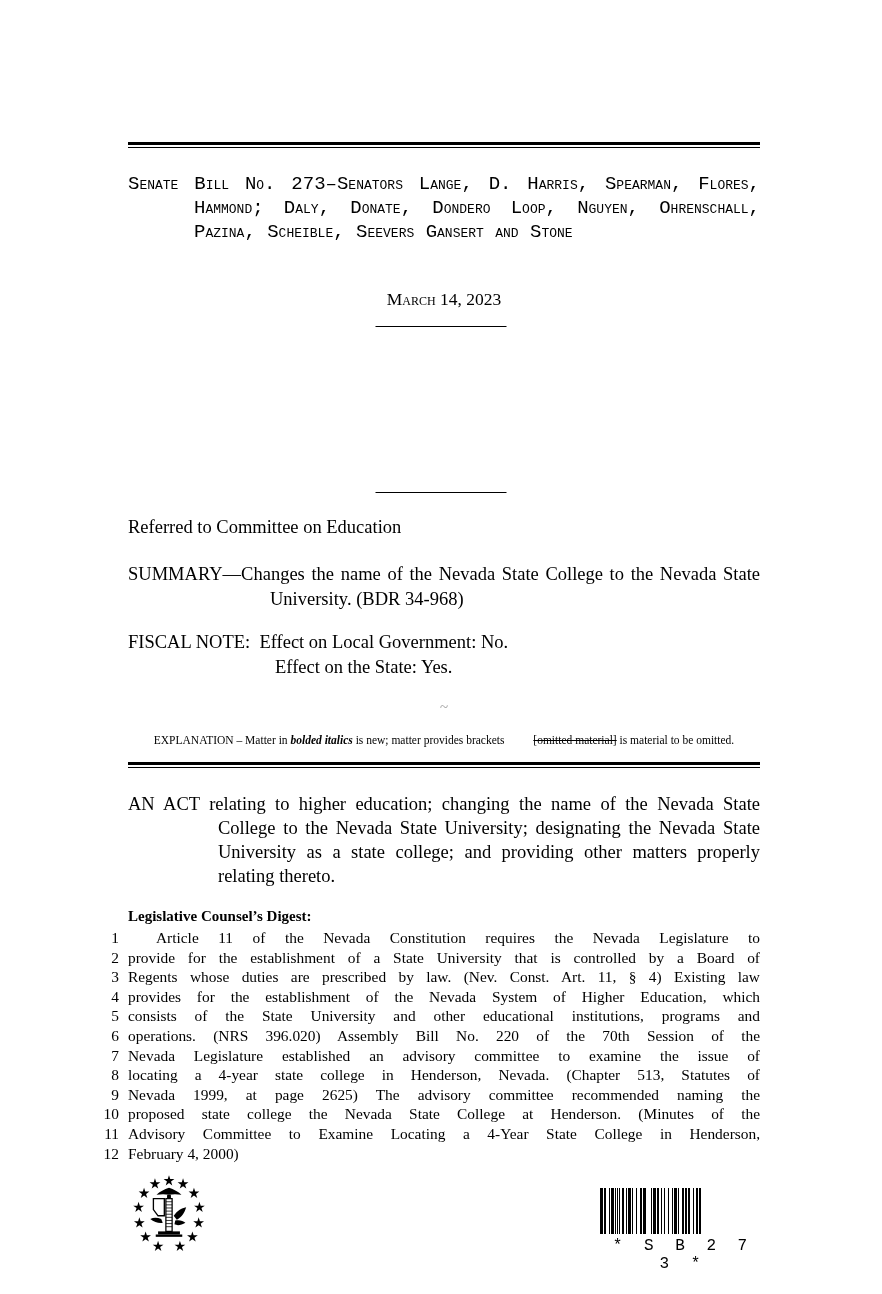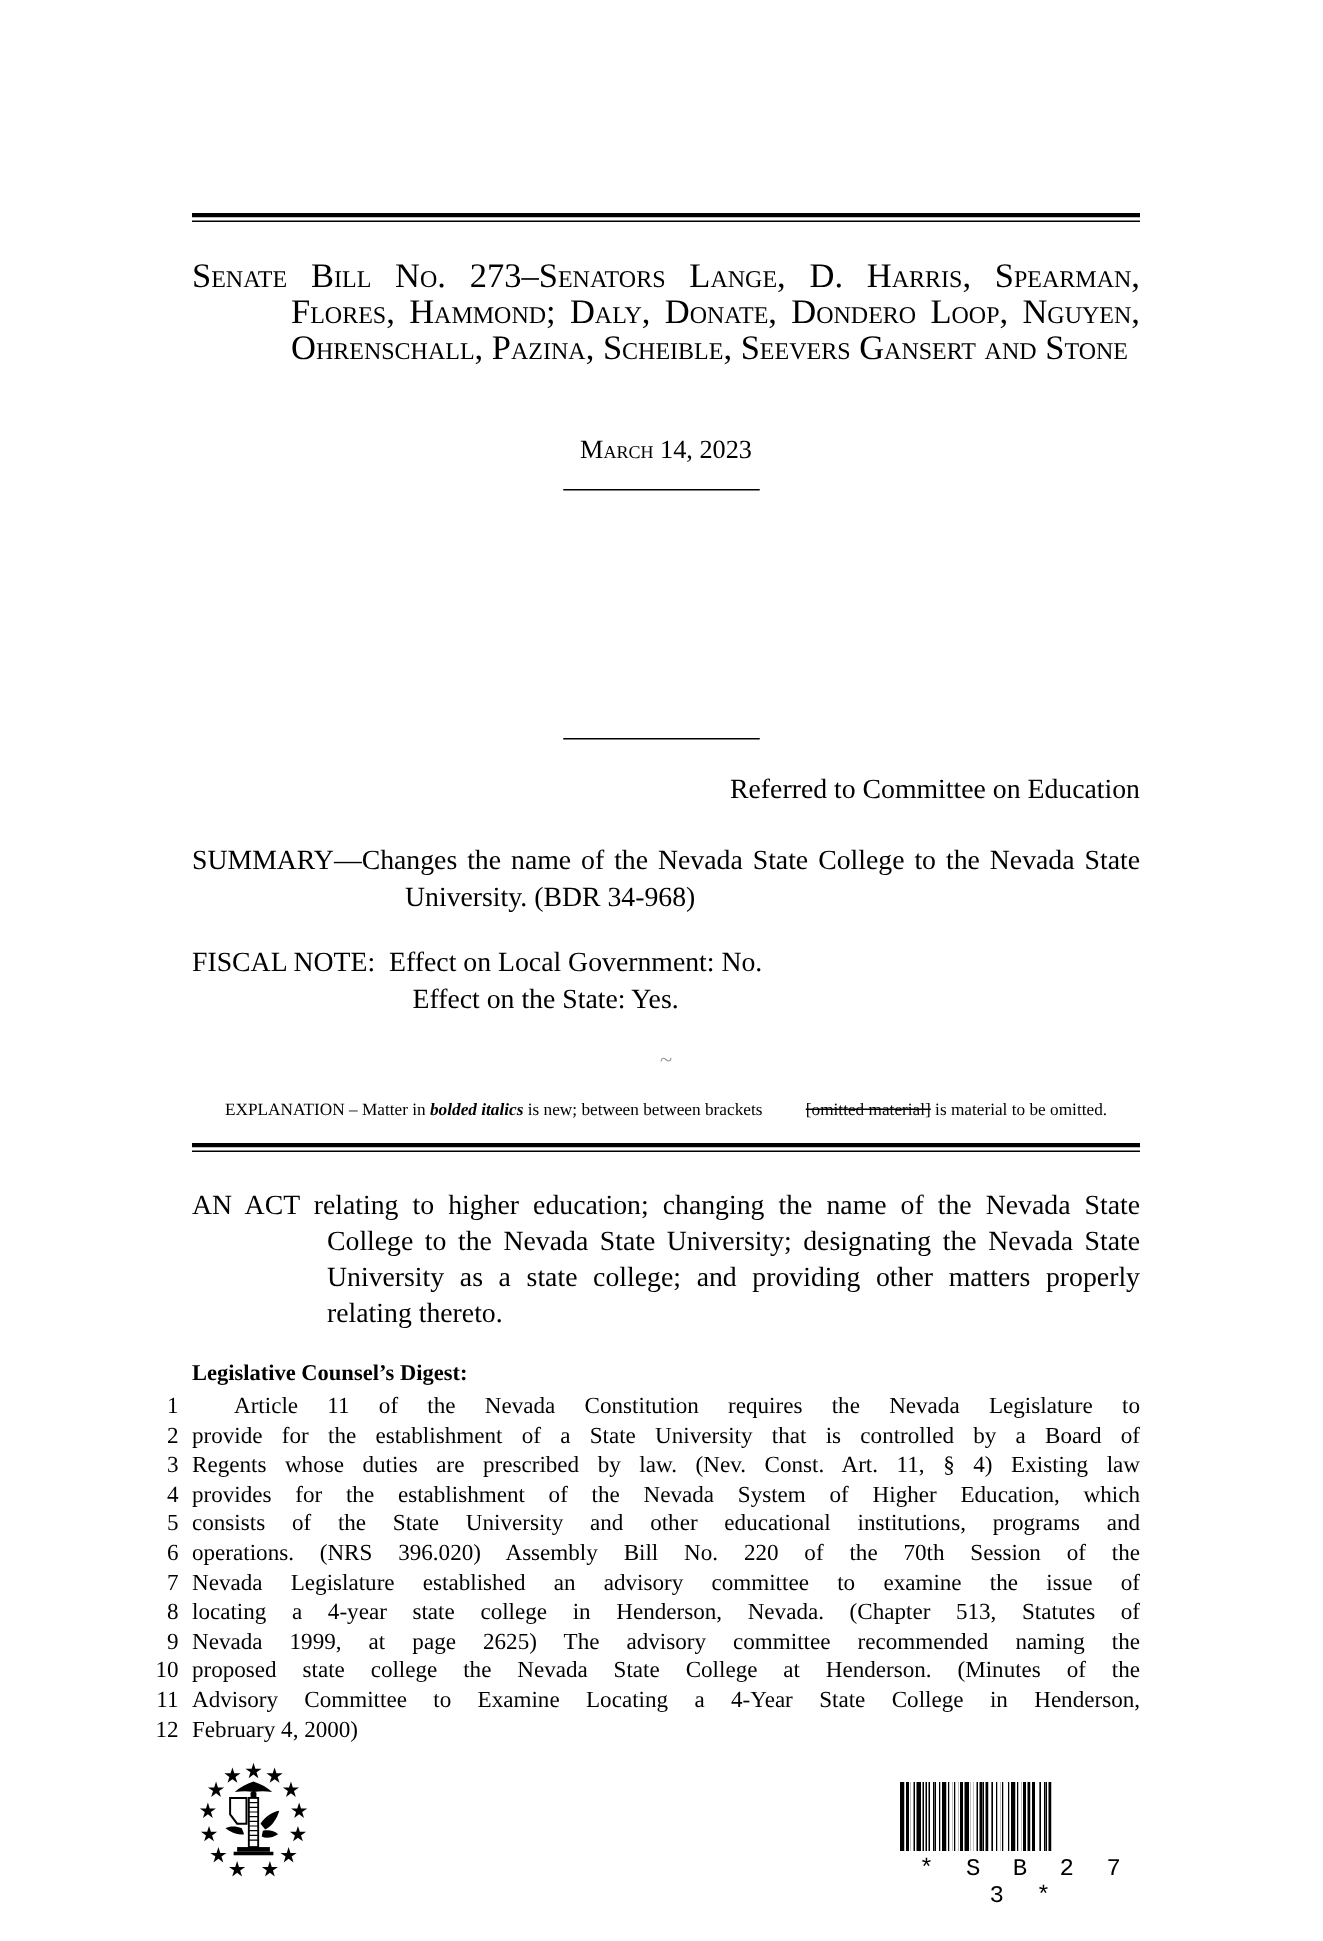--- a/index.html
+++ b/index.html
@@ -45,25 +45,26 @@
     height: 1px;
     background: #000;
   }
   #top-rule { top: 142px; }
   #mid-rule { top: 762px; }
 
   .sponsor-block {
     position: absolute;
     left: 128px;
     width: 632px;
-    font-size: 23px;
+    font-size: 19px;
     line-height: 24px;
     text-align: justify;
     text-align-last: left;
     font-variant: small-caps;
+    font-family: Liberation Mono, monospace;
   }
   .sponsor-block .hang {
     display: block;
     padding-left: 66px;
     text-indent: -66px;
   }
   #senate-bill-line { top: 172px; }
   #joint-sponsors-line { top: 358px; }
 
   
@@ -88,21 +89,21 @@
   }
   #sep-1 { top: 326px; }
   #sep-2 { top: 492px; }
 
   
   .referral {
     position: absolute;
     left: 128px;
     top: 517px;
     width: 632px;
-    text-align: right;
+    text-align: left;
     font-size: 18.5px;
   }
 
   
   .summary {
     position: absolute;
     left: 128px;
     top: 562px;
     width: 632px;
     font-size: 18.5px;
@@ -283,21 +284,21 @@
   </div>
 
   <div class="fiscal">
     <span>FISCAL NOTE:</span>&nbsp;&nbsp;<span>Effect on Local Government: No.</span>
     <span class="second">Effect on the State: Yes.</span>
   </div>
 
   <div class="tilde">~</div>
 
   <div class="explanation">
-    <span>EXPLANATION – Matter in </span><span class="new-matter">bolded italics</span><span> is new; between between brackets </span><span class="omitted">[omitted material]</span><span> is material to be omitted.</span>
+    <span>EXPLANATION – Matter in </span><span class="new-matter">bolded italics</span><span> is new; matter provides brackets </span><span class="omitted">[omitted material]</span><span> is material to be omitted.</span>
   </div>
 
   <div class="rule-double" id="mid-rule">
     <div class="thick"></div>
     <div class="gap"></div>
     <div class="thin"></div>
   </div>
 
   <div class="an-act">
     <span class="body"><span>AN ACT</span> <span>relating to higher education; changing the name of the Nevada State College to the Nevada State University; designating the Nevada State University as a state college; and providing other matters properly relating thereto.</span></span>

